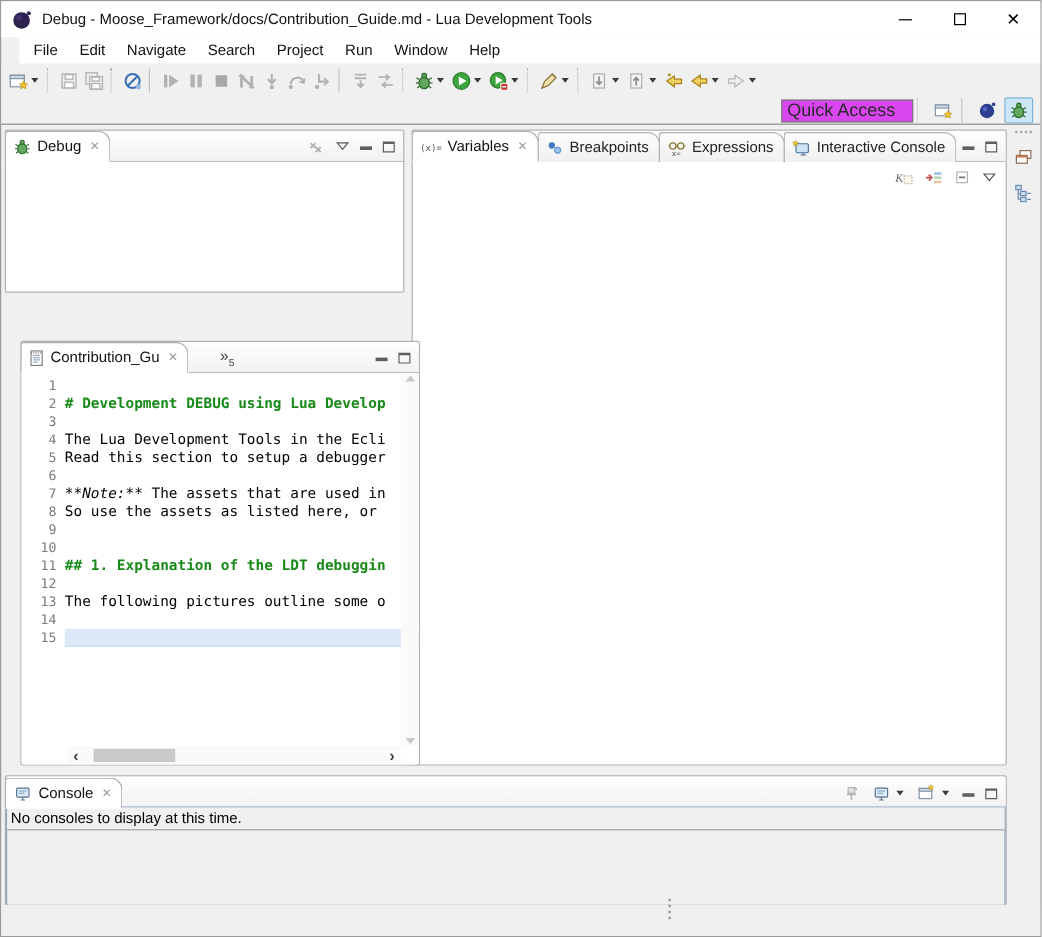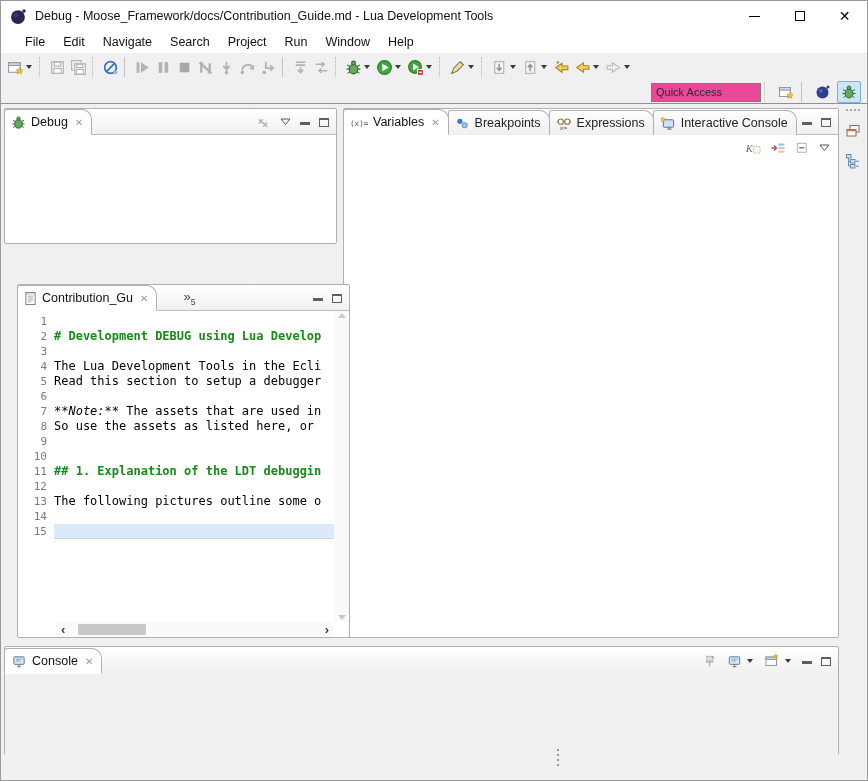--- a/index.html
+++ b/index.html
@@ -9,31 +9,31 @@
   
   .titlebar{position:absolute;left:0;top:0;right:0;height:30px;background:#fff;display:flex;align-items:center;}
   .app-icon{width:17px;height:17px;margin:0 8px 0 9px;}
   .title-text{font-size:12.5px;color:#111;white-space:nowrap;}
   .win-controls{margin-left:auto;display:flex;height:30px;}
   .win-btn{width:45px;height:30px;display:flex;align-items:center;justify-content:center;cursor:pointer;}
   .g-min{width:11px;border-top:1px solid #000;}
   .g-max{width:10px;height:10px;border:1px solid #000;}
   .g-close{font-size:14px;color:#000;line-height:10px;}
   
-  .menubar{position:absolute;left:0;top:30px;right:0;height:22px;background:#fff;display:flex;align-items:center;padding-left:15px;}
+  .menubar{position:absolute;left:15px;top:30px;right:0;height:22px;background:#fff;display:flex;align-items:center;padding-left:3px;}
   .menu-item{font-size:12.5px;color:#111;padding:2px 9px;cursor:default;}
   
   .toolbar1{position:absolute;left:0;top:52px;right:0;height:28px;background:#f0f0f0;display:flex;align-items:center;padding-left:4px;}
   .tb-btn{height:24px;display:flex;align-items:center;padding:0 2px;border-radius:2px;}
   .tb-btn svg{display:block;}
   .tb-drop{width:0;height:0;border-left:3.5px solid transparent;border-right:3.5px solid transparent;border-top:4px solid #3a3a3a;margin:0 2px 0 2px;}
   .tb-sep{width:5px;height:20px;border-left:1px dotted #b9b9b9;margin:0 3px;}
   .tb-sep.line{border-left:1px solid #c2c2c2;}
   .toolbar2{position:absolute;left:0;top:80px;right:0;height:23px;background:#f0f0f0;border-bottom:1px solid #8f8f8f;display:flex;align-items:center;justify-content:flex-end;padding-right:6px;}
-  .qa-input{width:110px;height:19px;border:1px solid #7a7a7a;background:#ec4899;font-size:11px;padding:0 4px;font-family:"Liberation Sans",sans-serif;}
+  .qa-input{width:110px;height:19px;border:1px solid #7a7a7a;background:#d946ef;font-size:15px;padding:0 4px;font-family:"Liberation Sans",sans-serif;}
   .qa-input::placeholder{color:#2a2a2a;opacity:1;}
   .persp-btn{width:24px;height:22px;display:flex;align-items:center;justify-content:center;border-radius:2px;margin-left:2px;}
   .persp-btn.selected{background:#cde6f7;border:1px solid #7fb0d8;}
   
   .panel{position:absolute;background:#fff;border:1px solid #b0b0b0;border-radius:2px;}
   .panel-header{position:relative;height:26px;border-bottom:1px solid #bdbdbd;background:linear-gradient(#ffffff,#f1f1f1);display:flex;align-items:flex-end;border-radius:2px 2px 0 0;}
   .tab{height:26px;margin-bottom:-1px;background:#fff;border:1px solid #b0b0b0;border-bottom:1px solid #fff;border-radius:3px 10px 0 0;display:flex;align-items:center;gap:5px;padding:0 8px 0 6px;margin-left:-1px;font-size:12.5px;color:#111;position:relative;z-index:2;}
   .tab.inactive{background:linear-gradient(#fdfdfd,#f0f0f0);border-bottom:none;height:25px;color:#222;z-index:1;}
   .tab .close{font-size:10px;color:#9a9a9a;margin-left:2px;cursor:pointer;}
   .hdr-icons{margin-left:auto;display:flex;align-items:center;gap:9px;padding-right:7px;height:24px;}
@@ -477,20 +477,23 @@
             <rect x="2" y="4" width="10.5" height="8.5" fill="#fff" stroke="#8a98a8"></rect>
             <rect x="2" y="4" width="10.5" height="2.4" fill="#cfd8e8" stroke="#8a98a8"></rect>
             <path d="M11.8 1 l.7 1.4 1.6.2 -1.2 1.1 .3 1.6 -1.4-.7 -1.4.7 .3-1.6 -1.2-1.1 1.6-.2 z" fill="#f4c430" stroke="#b8860b" stroke-width="0.4"></path>
           </svg>
           <span class="tb-drop"></span>
         </span>
         <span class="ic-min"></span>
         <span class="ic-max"></span>
       </div>
     </div>
+    <div class="console-content">
+      <div class="console-msg">No consoles to display at this time.</div>
+    </div>
   </div>
 
   <div class="statusbar">
     <span class="grip">
         <i></i>
         <i></i>
         <i></i>
         <i></i>
       </span>
   </div>

